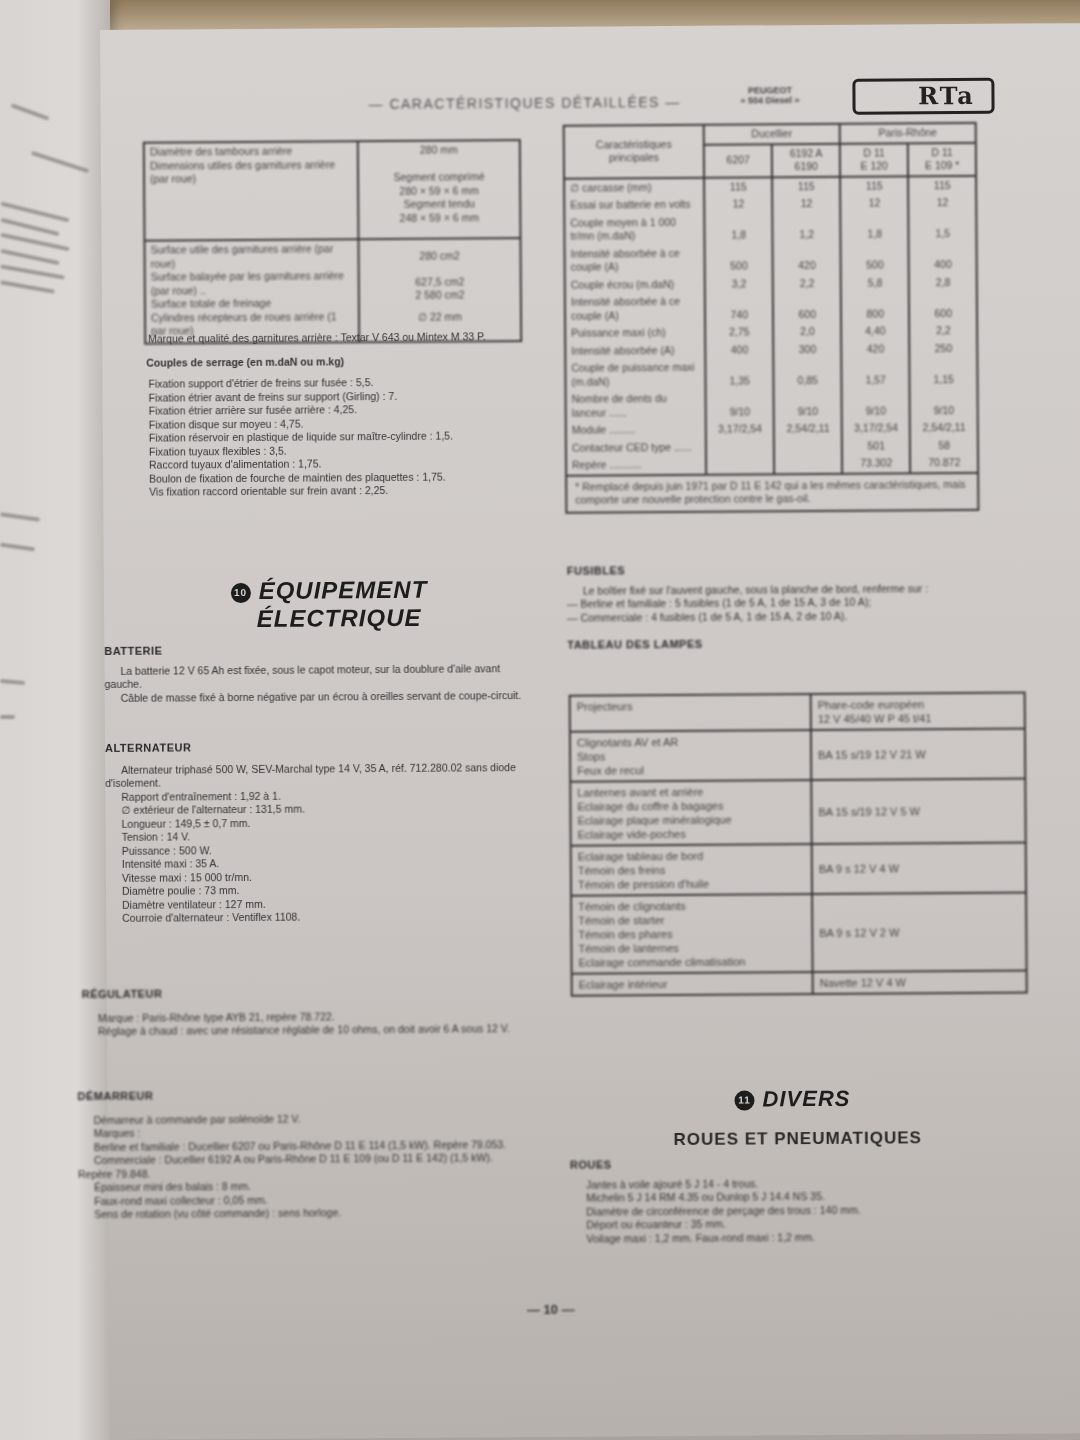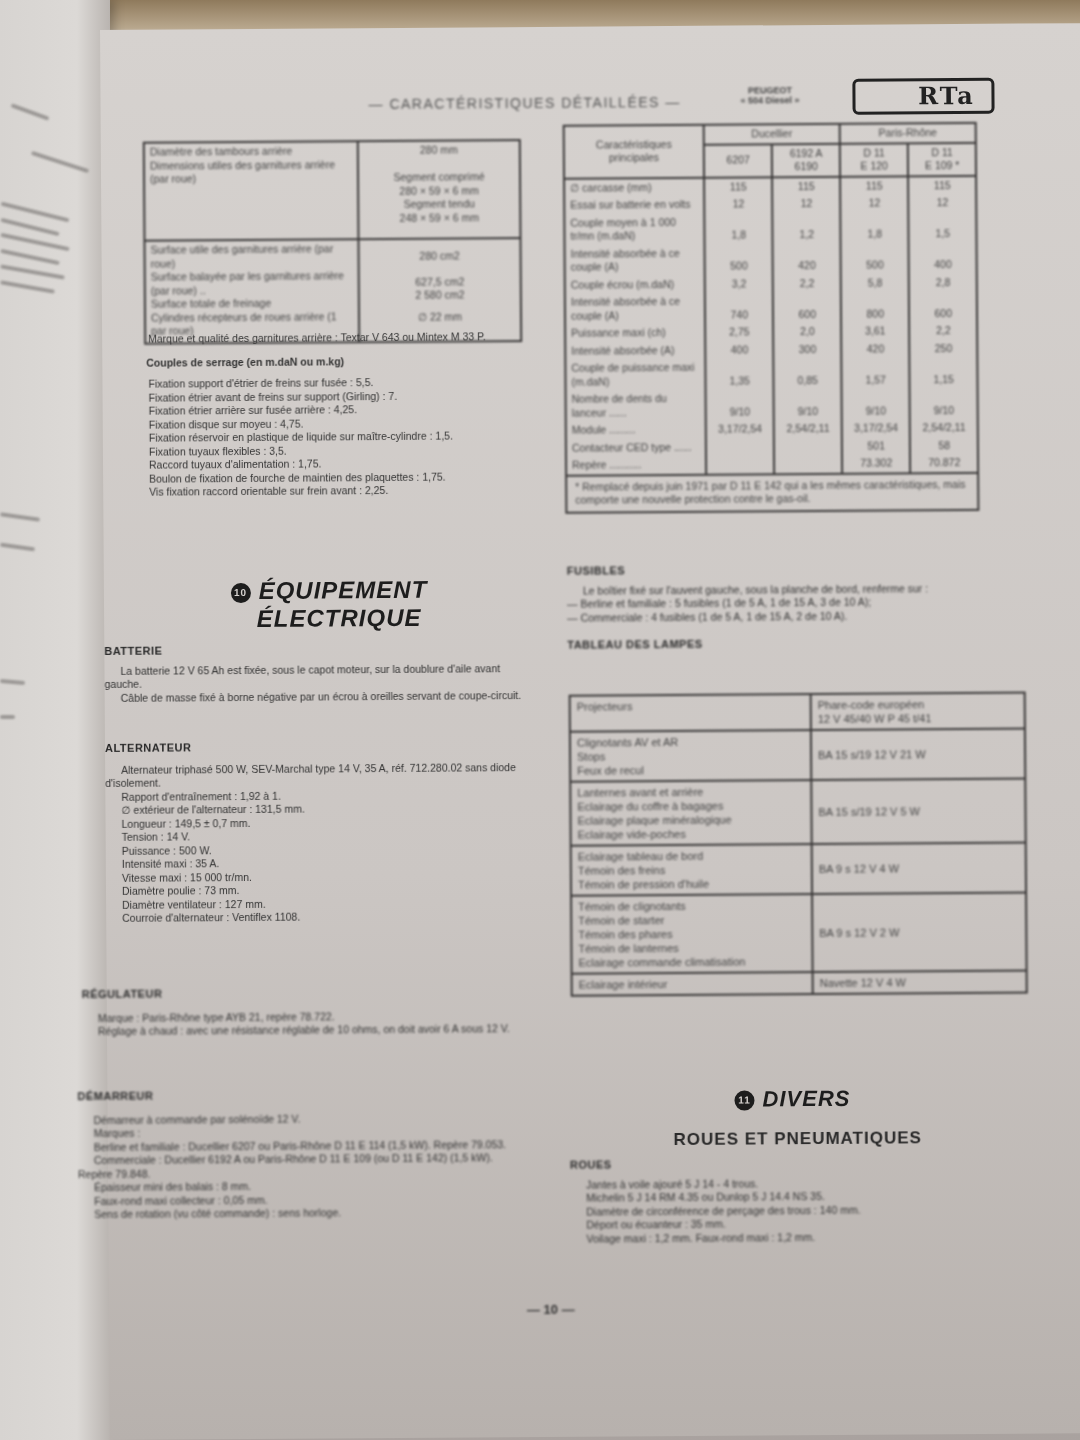--- a/index.html
+++ b/index.html
@@ -185,21 +185,21 @@
           <td style="border-top: none; border-bottom: none;">Intensité absorbée à ce couple (A)</td>
           <td class="num" style="border-top: none; border-bottom: none; vertical-align: bottom;">740</td>
           <td class="num" style="border-top: none; border-bottom: none; vertical-align: bottom;">600</td>
           <td class="num" style="border-top: none; border-bottom: none; vertical-align: bottom;">800</td>
           <td class="num" style="border-top: none; border-bottom: none; vertical-align: bottom;">600</td>
         </tr>
         <tr>
           <td style="border-top: none; border-bottom: none;">Puissance maxi (ch)</td>
           <td class="num" style="border-top: none; border-bottom: none; vertical-align: bottom;">2,75</td>
           <td class="num" style="border-top: none; border-bottom: none; vertical-align: bottom;">2,0</td>
-          <td class="num" style="border-top: none; border-bottom: none; vertical-align: bottom;">3,61</td>
+          <td class="num" style="border-top: none; border-bottom: none; vertical-align: bottom;">4,40</td>
           <td class="num" style="border-top: none; border-bottom: none; vertical-align: bottom;">2,2</td>
         </tr>
         <tr>
           <td style="border-top: none; border-bottom: none;">Intensité absorbée (A)</td>
           <td class="num" style="border-top: none; border-bottom: none; vertical-align: bottom;">400</td>
           <td class="num" style="border-top: none; border-bottom: none; vertical-align: bottom;">300</td>
           <td class="num" style="border-top: none; border-bottom: none; vertical-align: bottom;">420</td>
           <td class="num" style="border-top: none; border-bottom: none; vertical-align: bottom;">250</td>
         </tr>
         <tr>

